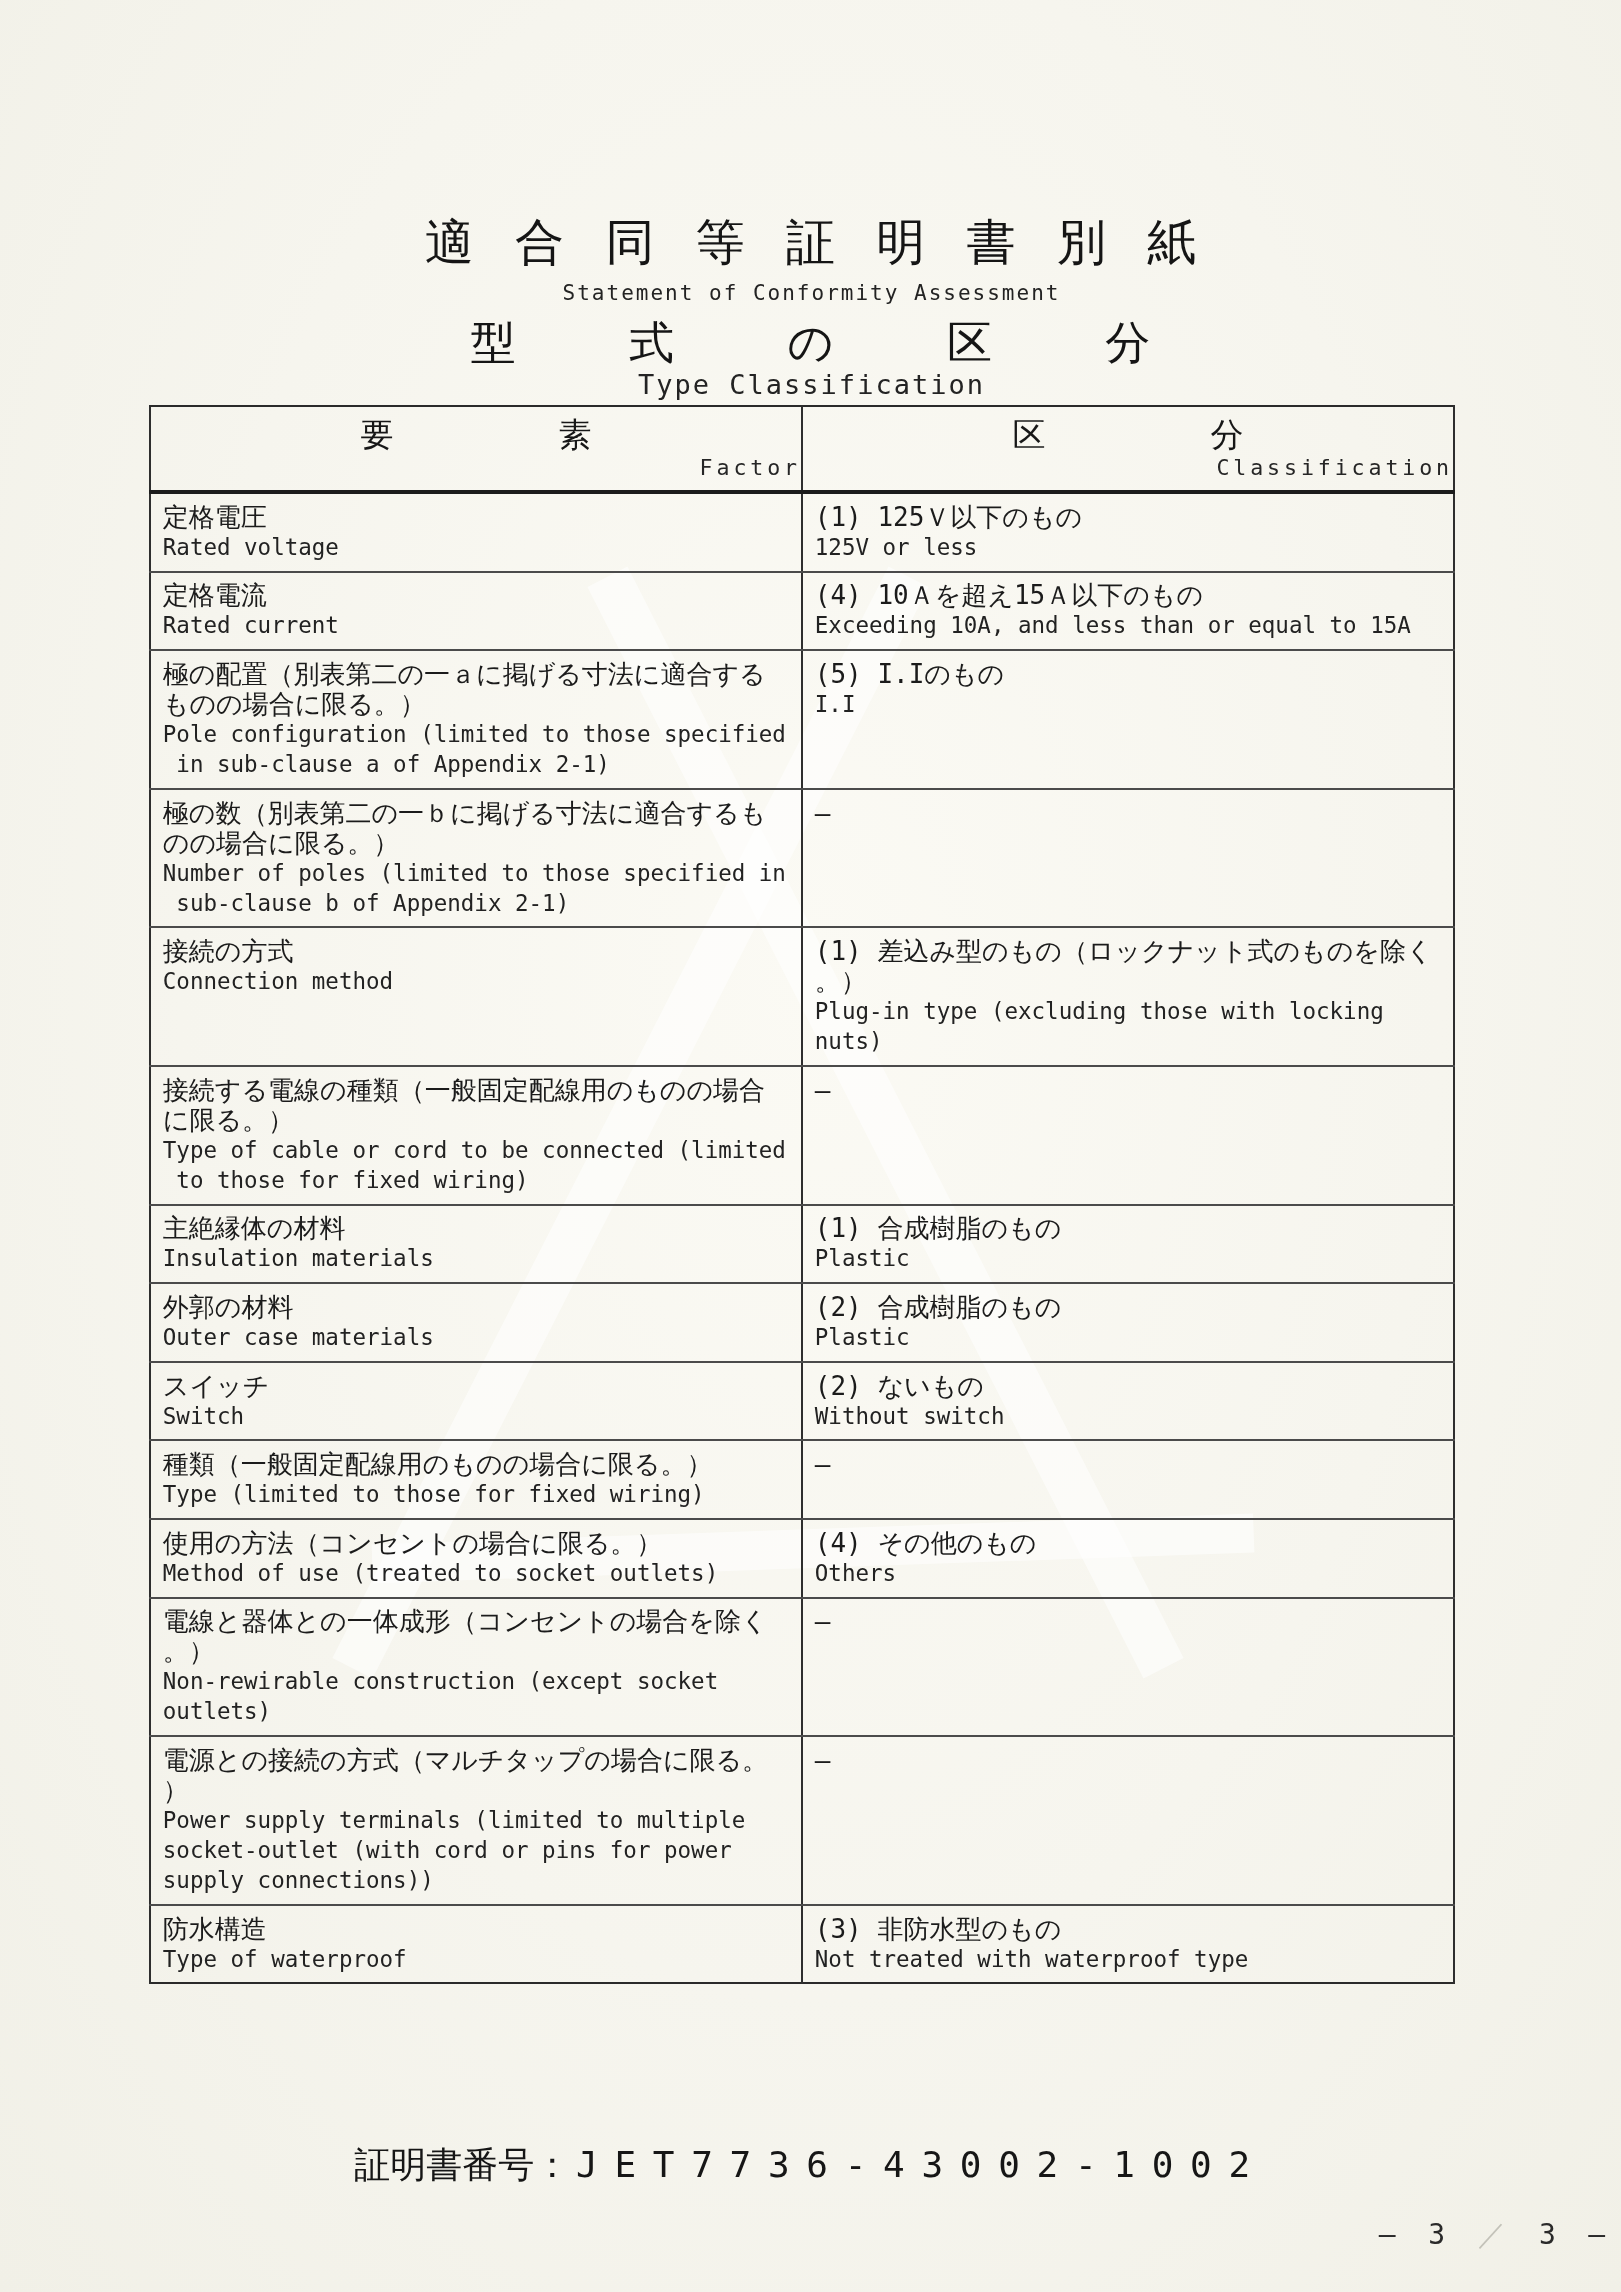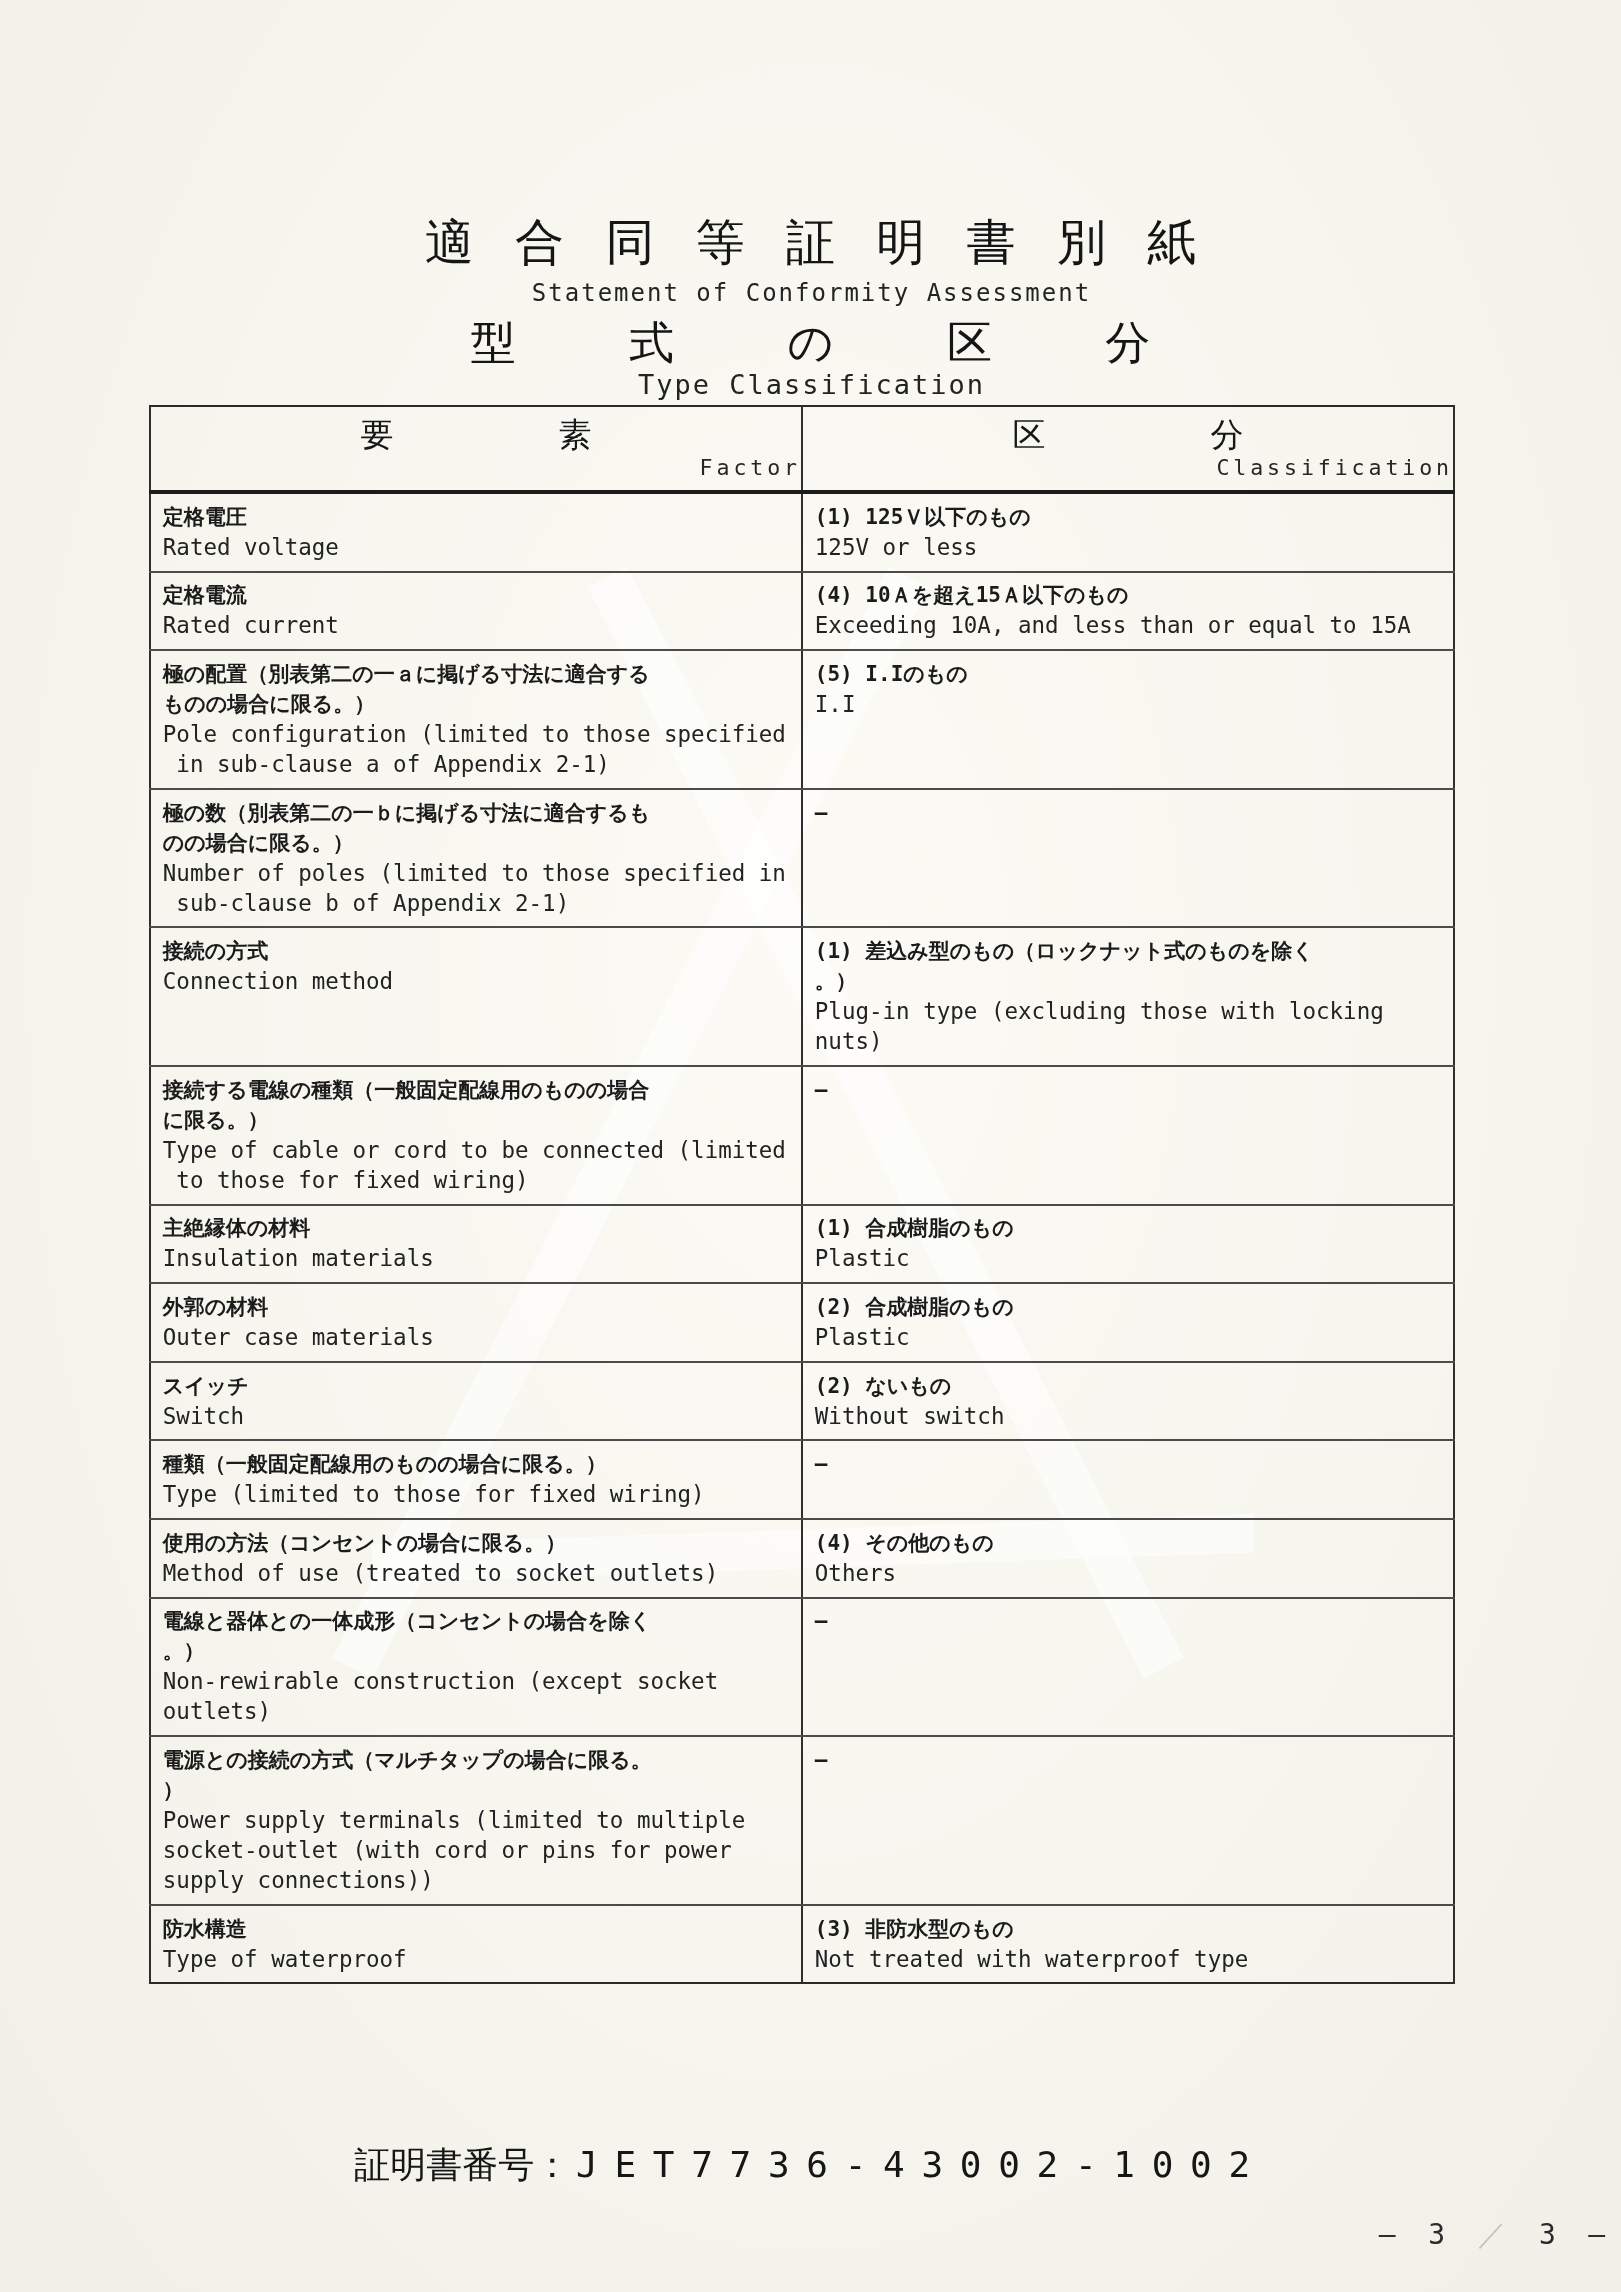--- a/index.html
+++ b/index.html
@@ -25,21 +25,21 @@
   .hdr-block{
     position:absolute;top:212px;left:0;right:0;
     text-align:center;
   }
   .title-jp{
     font-size:49px;line-height:61px;
     letter-spacing:5.9px;text-indent:5.9px;
     color:#151515;
   }
   .title-en{
-    font-size:24px;line-height:29px;margin-top:5.9px;
+    font-size:21px;line-height:29px;margin-top:5.9px;
     letter-spacing:2px;text-indent:2px;
     color:#232323;
   }
   .subtitle-jp{
     font-size:45px;line-height:57px;margin-top:5.9px;
     letter-spacing:7.8px;text-indent:7.8px;
     color:#151515;
   }
   .subtitle-en{
     font-size:27px;line-height:27.4px;margin-top:0px;
@@ -69,24 +69,23 @@
     font-weight:normal;
     text-align:center;
   }
   .hjp{font-size:33px;line-height:39px;color:#171717;}
   .hen{font-size:21.6px;line-height:27.4px;letter-spacing:3.9px;text-indent:3.9px;color:#262626;text-align:right;}
   table.cls tbody td{
     border-top:2.9px double #4b4b4b;
     padding:7.8px 11.8px 8.8px 11.8px;
   }
   .jp{
-    font-size:21px;line-height:30px;
+    font-size:26px;line-height:30px;
     white-space:pre-line;
     color:#1b1b1b;
-    font-weight:bold;
   }
   .en{
     font-size:22.5px;line-height:30px;
     white-space:pre-line;
     color:#222222;
   }
 
   .cert-line{
     position:absolute;top:2143px;left:0;right:0;
     text-align:center;

